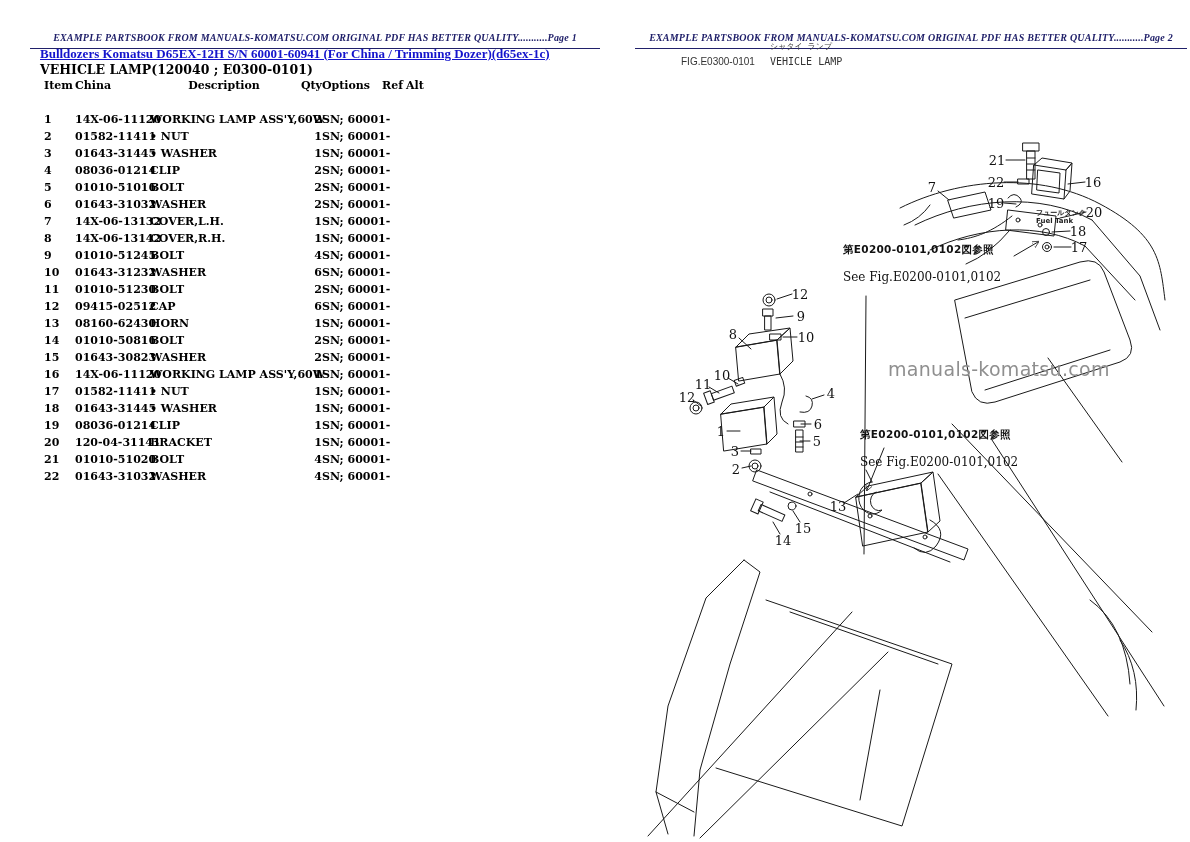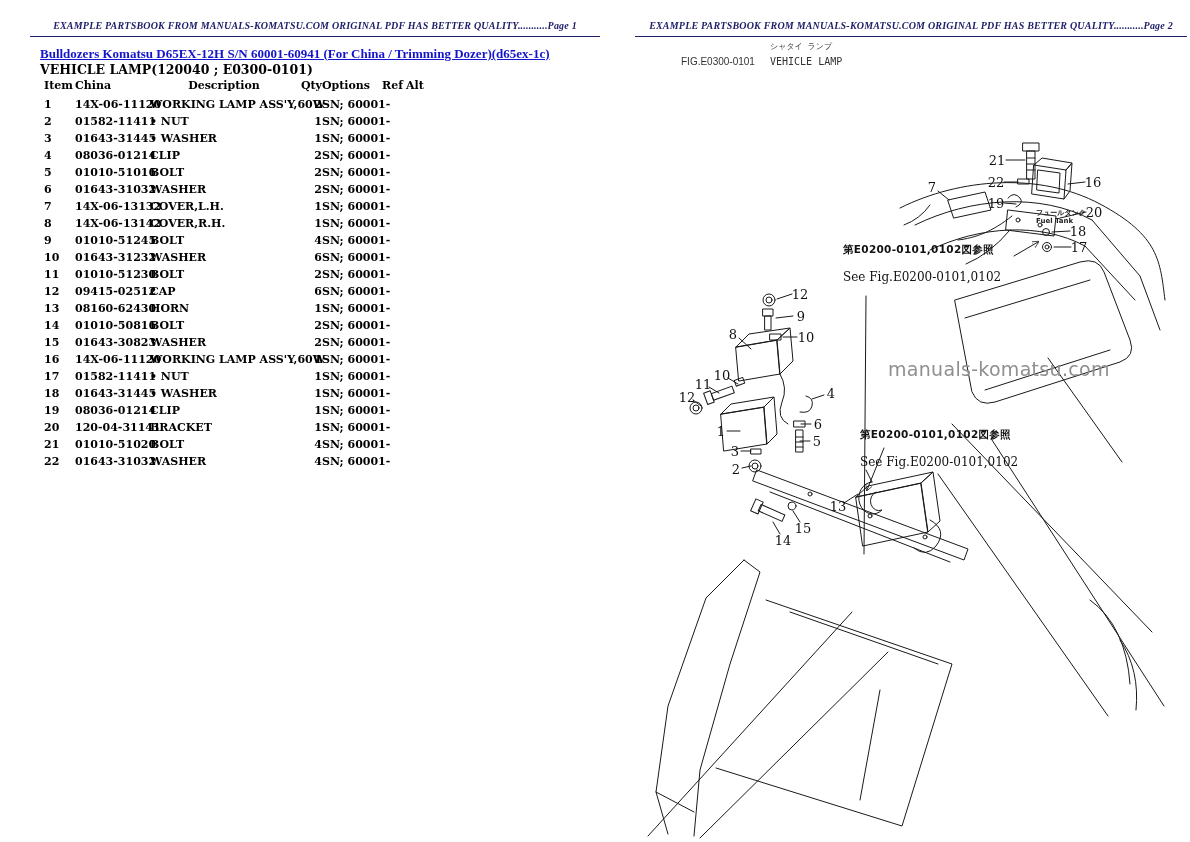--- a/index.html
+++ b/index.html
@@ -1,42 +1,42 @@
 <!DOCTYPE html>
 <html><head>
 <meta charset="utf-8">
 <style>
   html,body{margin:0;padding:0;}
   body{
     width:1190px;height:842px;background:#ffffff;position:relative;
     font-family:"DejaVu Serif", serif;color:#000;overflow:hidden;
   }
   .page-header{
-    position:absolute;top:20px;height:16px;border-bottom:1.5px solid #20206a;
+    position:absolute;top:32px;height:16px;border-bottom:1.5px solid #20206a;
     text-align:center;font-family:"Liberation Serif", serif;
     font-style:italic;font-weight:bold;font-size:10px;color:#20206a;
     letter-spacing:.2px;white-space:nowrap;
   }
   .ph-left{left:30px;width:570px;}
   .ph-right{left:635px;width:552px;}
   .title-link{
     position:absolute;left:40px;top:46px;font-family:"Liberation Serif", serif;
     font-weight:bold;font-size:13px;color:#1414cc;text-decoration:underline;
     white-space:nowrap;cursor:pointer;
   }
   .subtitle{
     position:absolute;left:40px;top:62px;font-weight:bold;font-size:12.5px;
     white-space:nowrap;color:#000;
   }
   .parts-table{position:absolute;left:44px;top:77px;width:420px;}
   .t-head,.t-row{
     display:grid;grid-template-columns:31px 75px 148px 24px 60px 24px 24px;
     font-weight:bold;font-size:11px;line-height:17px;white-space:nowrap;
   }
-  .t-head{margin-bottom:2px;}
+  .t-head{margin-bottom:17px;}
   .t-head .c-desc{text-align:center;}
   .c-qty{text-align:right;}
   .c-part,.c-desc,.c-opt,.c-ref,.c-alt{text-align:left;}
   
   .fig-jp{position:absolute;left:770px;top:41px;font-family:"DejaVu Sans Mono", monospace;font-size:8px;color:#444;white-space:nowrap;}
   .fig-no{position:absolute;left:681px;top:56px;font-family:Liberation Sans, sans-serif;font-size:10px;color:#333;white-space:nowrap;}
   .fig-title{position:absolute;left:770px;top:56px;font-family:"DejaVu Sans Mono", monospace;font-size:10px;color:#333;white-space:nowrap;text-align:center;}
   .diagram{position:absolute;left:595px;top:0;width:595px;height:842px;}
   .diagram path,.diagram line,.diagram rect,.diagram circle,.diagram ellipse{
     stroke:#1a1a1a;stroke-width:1;fill:none;stroke-linecap:round;stroke-linejoin:round;

